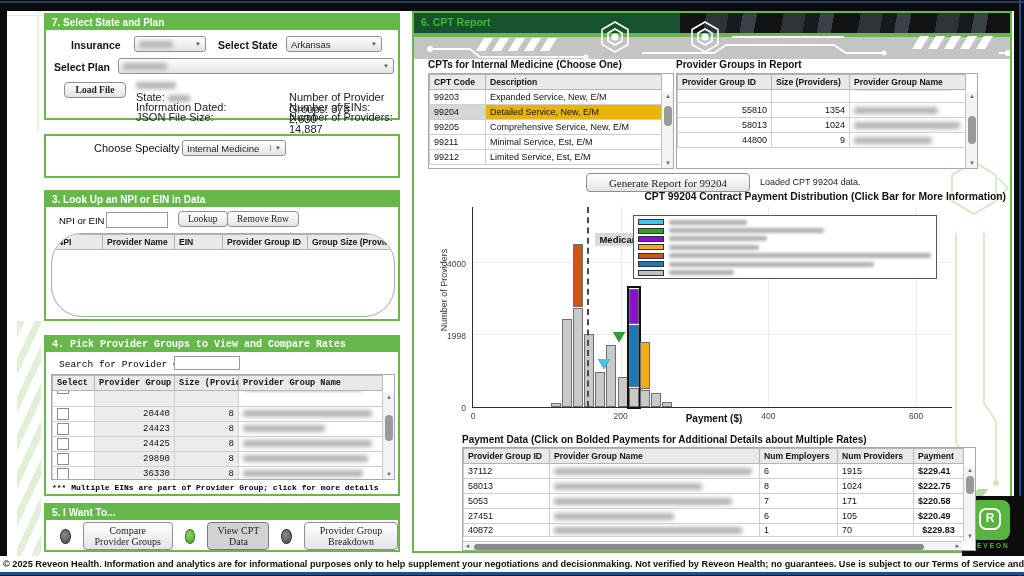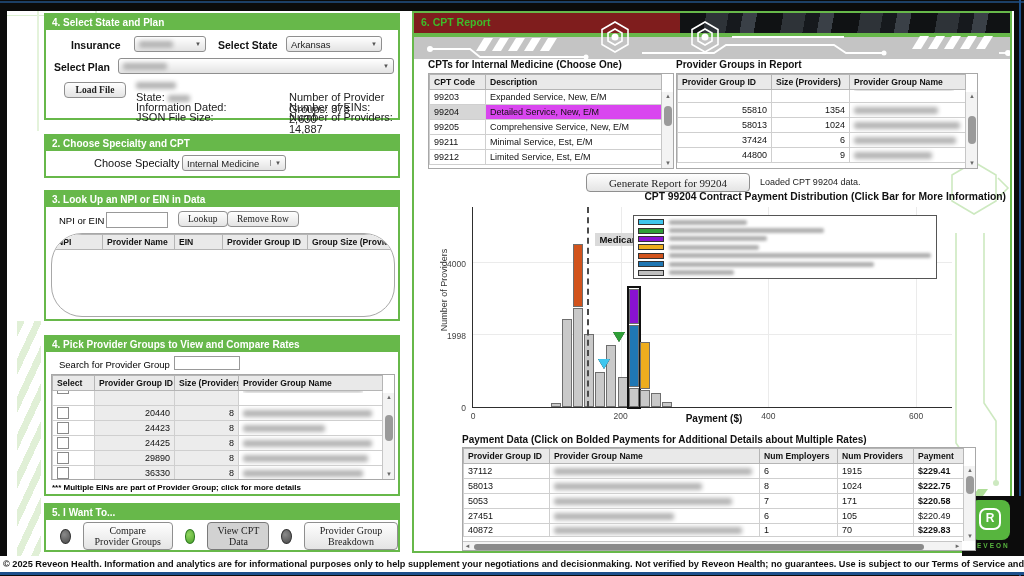--- a/index.html
+++ b/index.html
@@ -31,38 +31,38 @@
   .cb { display:inline-block; width:12px; height:12px; border:1px solid #8a8a8a; background:#fff; vertical-align:middle; }
 
   table { border-collapse:collapse; table-layout:fixed; background:#fff; font-size:9px; color:#111; }
   th { background:#e9e9e9; font-weight:bold; text-align:left; border:1px solid #b5b5b5; padding:2px 4px; font-size:8.6px;
        white-space:nowrap; overflow:hidden; }
   td { border:1px solid #cfcfcf; padding:1px 4px; height:15px; white-space:nowrap; overflow:hidden; }
   .tblbox { position:absolute; border:1px solid #a8a8a8; background:#fff; overflow:hidden; }
   td.r { text-align:right; }
   td.shade { background:#ececec; }
   tr.selected td { background:#d6d6d6; }
-  tr.selected td + td { background:#d946ef; }
+  tr.selected td + td { background:#eab308; }
   tr.clipped { }
   tr.clipped td { height:7px; padding-top:0; padding-bottom:0; }
   tr.clipped td > * , tr.clipped td { overflow:hidden; }
   tr.clipped .clipup { display:inline-block; transform:translateY(-9px); }
   tr.clipped-b td { height:9px; overflow:hidden; }
   .vsb { position:absolute; width:12px; background:#f3f3f3; border-left:1px solid #c6c6c6; }
   .vsb .up,.vsb .dn { position:absolute; left:0; width:12px; height:9px; font-size:6px; color:#6a6a6a; text-align:center; line-height:9px; }
   .vsb .up{top:0;} .vsb .dn{bottom:0;}
   .vsb .thumb { position:absolute; left:2px; width:8px; background:#9a9a9a; border-radius:4px; }
   .hsb { position:absolute; height:9px; background:#f3f3f3; border-top:1px solid #c6c6c6; }
   .hsb .lt,.hsb .rt { position:absolute; top:0; width:9px; height:9px; font-size:6px; color:#6a6a6a; text-align:center; line-height:9px; }
   .hsb .lt{left:0;} .hsb .rt{right:0;}
   .hsb .thumb { position:absolute; top:1.5px; height:6px; background:#8a8a8a; border-radius:3px; }
 
   
   .p6 { position:absolute; left:405px; top:0; width:600px; height:542px; border:2px solid #67b84a; background:#fff; overflow:hidden; }
-  .p6-head { position:absolute; left:0; top:0; width:100%; height:36px; background:#7f1d1d; }
+  .p6-head { position:absolute; left:0; top:0; width:100%; height:36px; background:#14532d; }
   .p6-title { position:absolute; left:7px; top:3px; font-size:10.5px; font-weight:bold; color:#3ebc2a; }
   .p6-camo { position:absolute; right:0; top:0; width:330px; height:20px;
      background:repeating-linear-gradient(100deg,#101214 0 26px,#2e3338 26px 48px,#16191d 48px 62px,#3a4047 62px 76px); }
   .p6-band { position:absolute; left:0; top:20px; width:100%; height:26px; background:#c4c4c4; }
   .p6-band .gstrip { position:absolute; left:0; top:0; width:100%; height:4px; background:#67b84a; }
   .p6-label { position:absolute; font-size:10px; font-weight:bold; color:#111; }
   .radio { display:inline-block; width:15px; height:15px; border-radius:50%; background:radial-gradient(circle at 35% 35%, #8a8a8a,#4a4a4a); border:1px solid #333; vertical-align:middle; }
   .radio.active { background:radial-gradient(circle at 35% 35%, #8fd45f,#4da32c); border-color:#2d7a1f; }
 
   
@@ -104,21 +104,21 @@
 <div class="blue-top"></div>
 <div class="blue-right"></div>
 
 <div class="content">
   <div class="decor-hatch-left"></div>
   <div class="decor-grid-tl1"></div>
   <div class="decor-grid-tl2"></div>
   <div class="decor-grid-tl3"></div>
 
   <div class="panel" style="left:37px; top:2px; width:356px; height:107px;">
-    <div class="panel-h">4. Select State and Plan</div>
+    <div class="panel-h">7. Select State and Plan</div>
     <div style="position:relative; height:90px;">
       <span class="lbl" style="position:absolute; left:25px; top:9px;">Insurance</span>
       <span class="select" style="position:absolute; left:88px; top:6px; width:72px;">
         <span class="blur" style="width:34px;"></span>
         <span class="arr">▼</span>
       </span>
       <span class="lbl" style="position:absolute; left:172px; top:9px;">Select State</span>
       <span class="select" style="position:absolute; left:240px; top:6px; width:96px;">
         <span>Arkansas</span>
         <span class="arr">▼</span>
@@ -133,21 +133,20 @@
       <span class="small" style="position:absolute; left:90px; top:61px;"><span>State:</span> <span class="blur" style="width:22px;"></span></span>
       <span class="small" style="position:absolute; left:90px; top:71px;">Information Dated:</span>
       <span class="small" style="position:absolute; left:90px; top:81px;">JSON File Size:</span>
       <span class="small" style="position:absolute; left:243px; top:61px;">Number of Provider Groups: 373</span>
       <span class="small" style="position:absolute; left:243px; top:71px;">Number of EINs: 2,630</span>
       <span class="small" style="position:absolute; left:243px; top:81px;">Number of Providers: 14,887</span>
     </div>
   </div>
 
   <div class="panel" style="left:37px; top:123px; width:356px; height:44px;">
-    <div class="panel-h">2. Choose Specialty and CPT</div>
     <div style="position:relative; height:25px;">
       <span class="lbl" style="position:absolute; left:48px; top:6px; font-weight:normal; font-size:11px;">Choose Specialty</span>
       <span class="select" style="position:absolute; left:136px; top:4px; width:104px;">
         <span>Internal Medicine</span>
         <span class="arr" style="border-left:1px solid #999; padding-left:4px;">▼</span>
       </span>
     </div>
   </div>
 
   <div class="panel" style="left:37px; top:179px; width:356px; height:131px;">
@@ -173,21 +172,21 @@
                 <th>EIN</th>
                 <th>Provider Group ID</th>
                 <th>Group Size (Providers)</th>
               </tr>
             </thead>
         </table>
       </div>
     </div>
   </div>
 
-  <div class="panel" style="left:37px; top:324px; width:356px; height:161px;">
+  <div class="panel" style="left:37px; top:324px; width:356px; height:161px;font-family:Liberation Mono, monospace;">
     <div class="panel-h">4. Pick Provider Groups to View and Compare Rates</div>
     <div style="position:relative; height:144px;">
       <span style="position:absolute; left:13px; top:7px; font-size:9.5px;">Search for Provider Group</span>
       <span class="inputbox" style="position:absolute; left:128px; top:4px; width:66px; height:14px;"></span>
       <div class="tblbox" style="left:5px; top:22px; width:344px; height:106px;">
         <table style="width:330px;">
           <colgroup>
               <col style="width:42px">
               <col style="width:80px">
               <col style="width:64px">
@@ -390,25 +389,20 @@
               <td class="r">55810</td>
               <td class="r">1354</td>
               <td><span class="blur" style="width: 84px;"></span></td>
             </tr>
             <tr>
               <td class="r">58013</td>
               <td class="r">1024</td>
               <td><span class="blur" style="width: 106px;"></span></td>
             </tr>
             <tr>
-              <td class="r">37424</td>
-              <td class="r">6</td>
-              <td><span class="blur" style="width: 102px;"></span></td>
-            </tr>
-            <tr>
               <td class="r">44800</td>
               <td class="r">9</td>
               <td><span class="blur" style="width: 78px;"></span></td>
             </tr>
           </tbody>
       </table>
       <div class="vsb" style="top:18px; right:0; bottom:0;">
         <div class="up">▲</div>
         <div class="thumb" style="top:24px; height:28px;"></div>
         <div class="dn">▼</div>
@@ -548,28 +542,28 @@
               <td><span class="blur" style="width: 178px;"></span></td>
               <td>7</td>
               <td>171</td>
               <td style="font-weight: bold;">$220.58</td>
             </tr>
             <tr>
               <td>27451</td>
               <td><span class="blur" style="width: 120px;"></span></td>
               <td>6</td>
               <td>105</td>
-              <td style="font-weight: normal;">$220.49</td>
+              <td style="font-weight: bold;">$220.49</td>
             </tr>
             <tr class="clipped-b">
               <td>40872</td>
               <td><span class="blur" style="width: 188px;"></span></td>
               <td>1</td>
               <td>70</td>
-              <td style="font-weight: bold;">$229.83</td>
+              <td style="font-weight: bold; text-align: center;">$229.83</td>
             </tr>
           </tbody>
       </table>
       <div class="vsb" style="top:18px; right:0; bottom:9px;">
         <div class="up">▲</div>
         <div class="thumb" style="top:10px; height:18px;"></div>
         <div class="dn">▼</div>
       </div>
       <div class="hsb" style="left:0; right:13px; bottom:0;">
         <div class="lt">◄</div>

